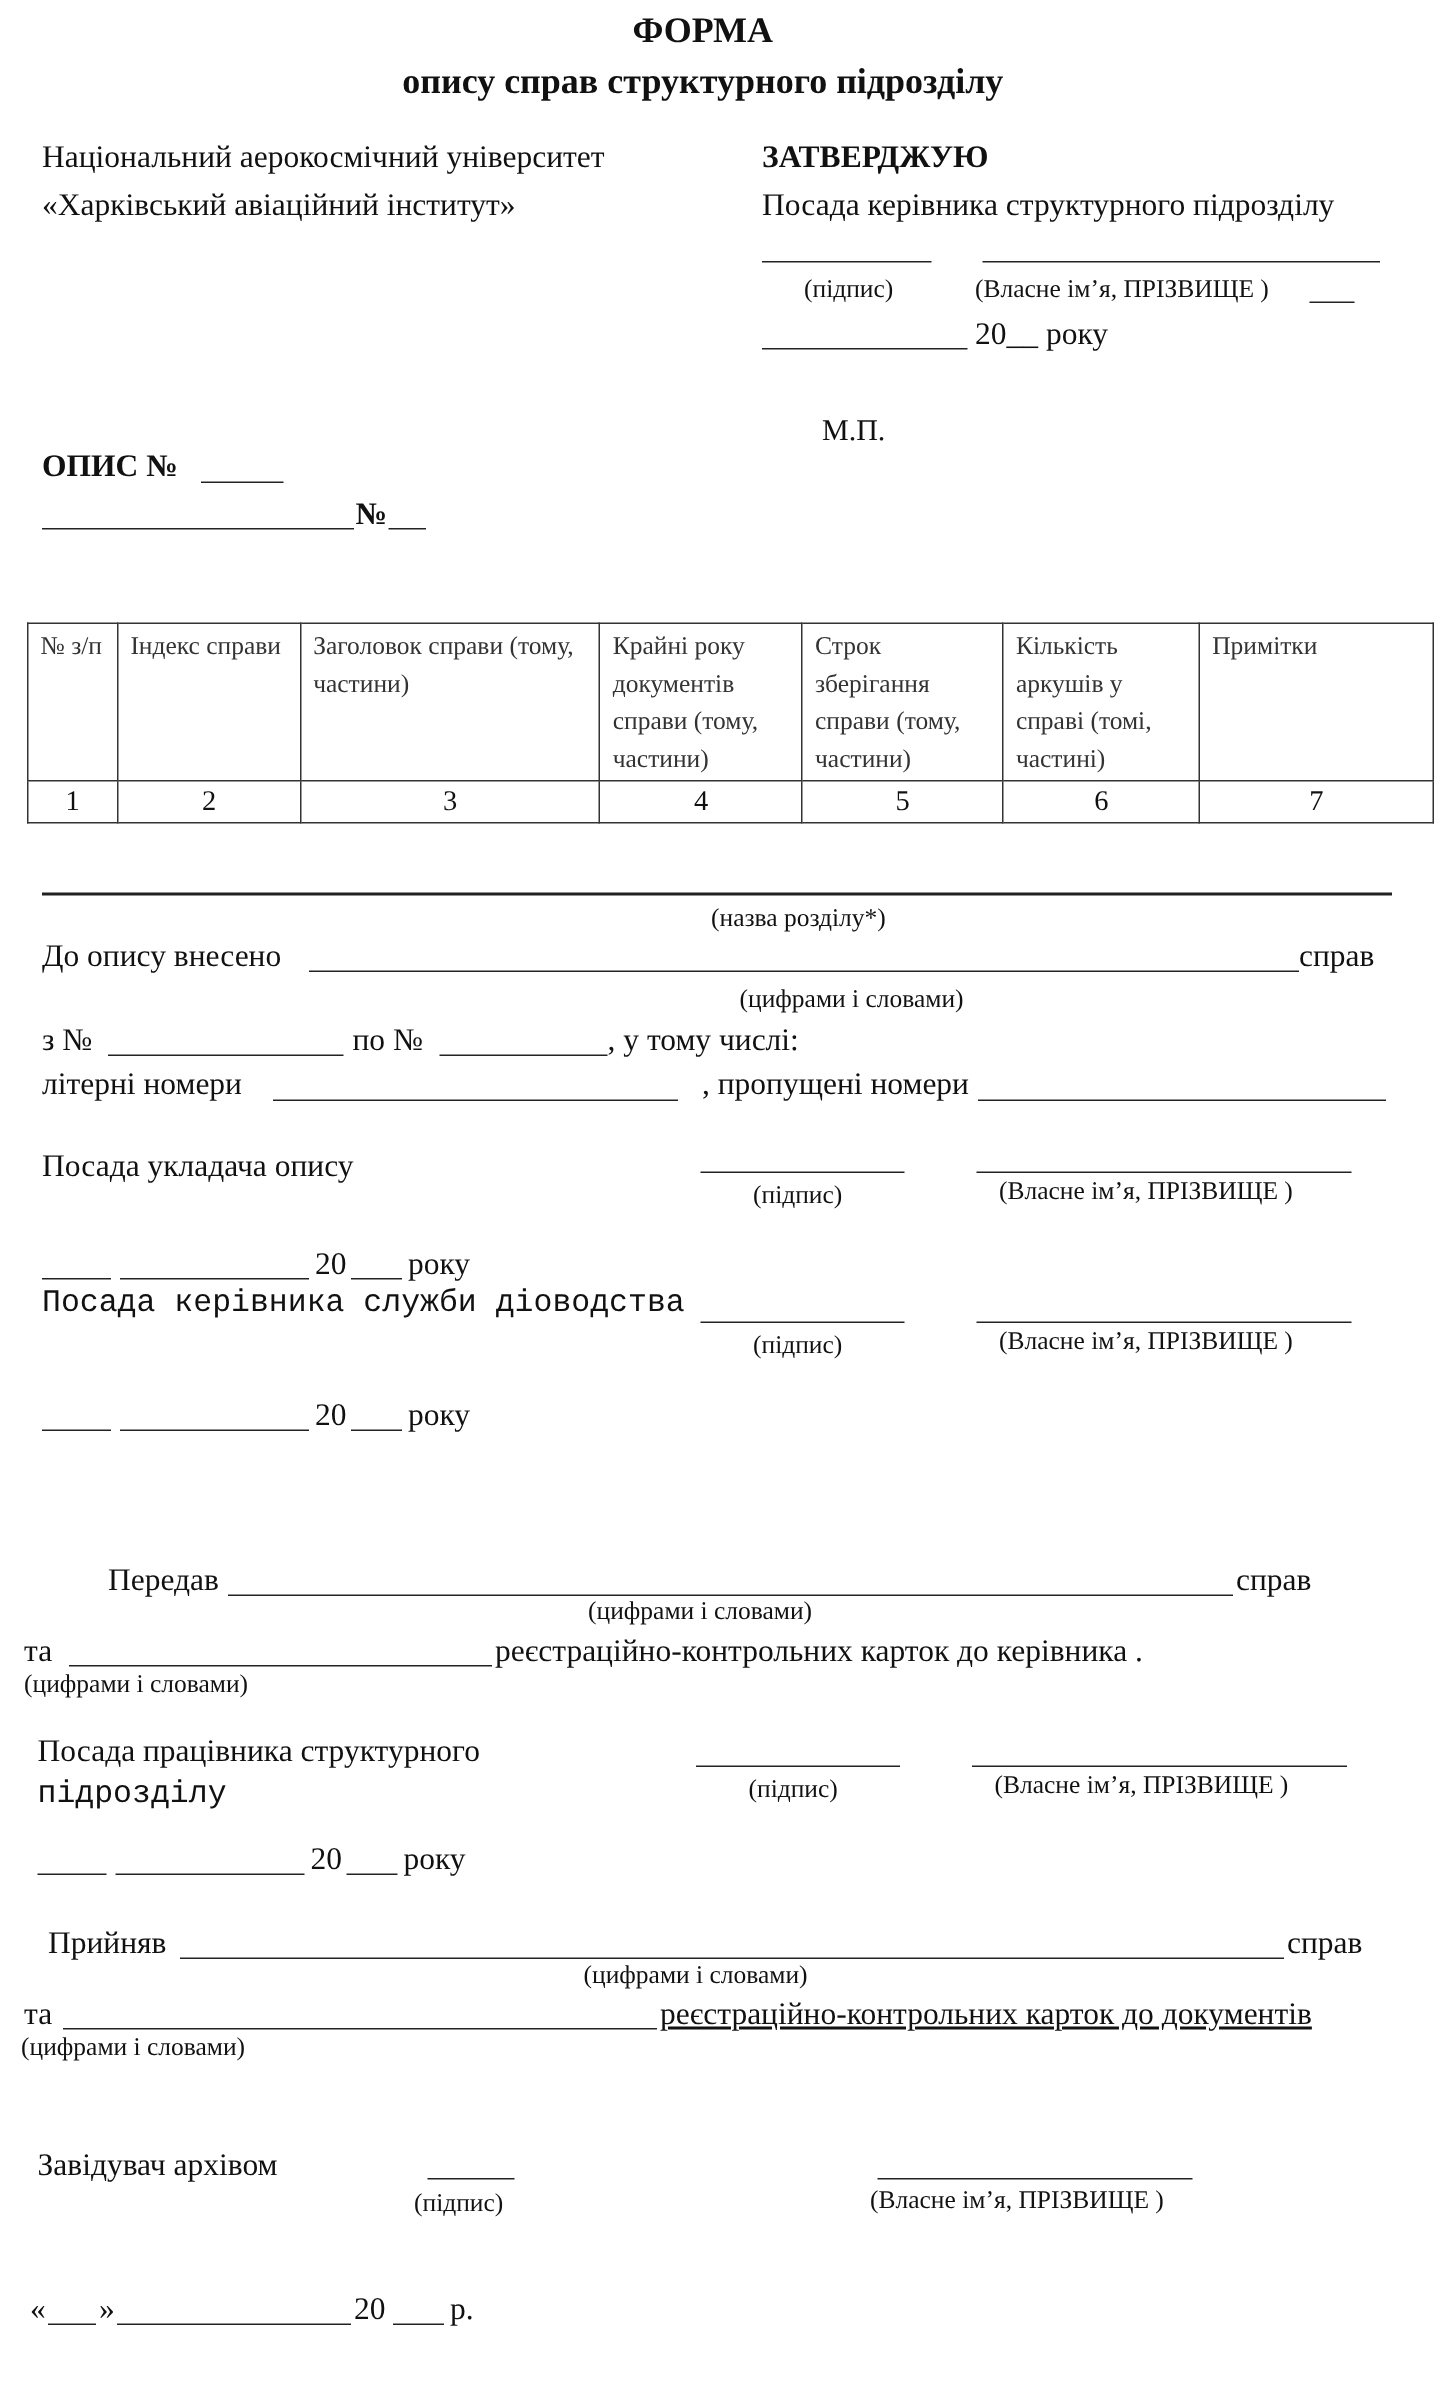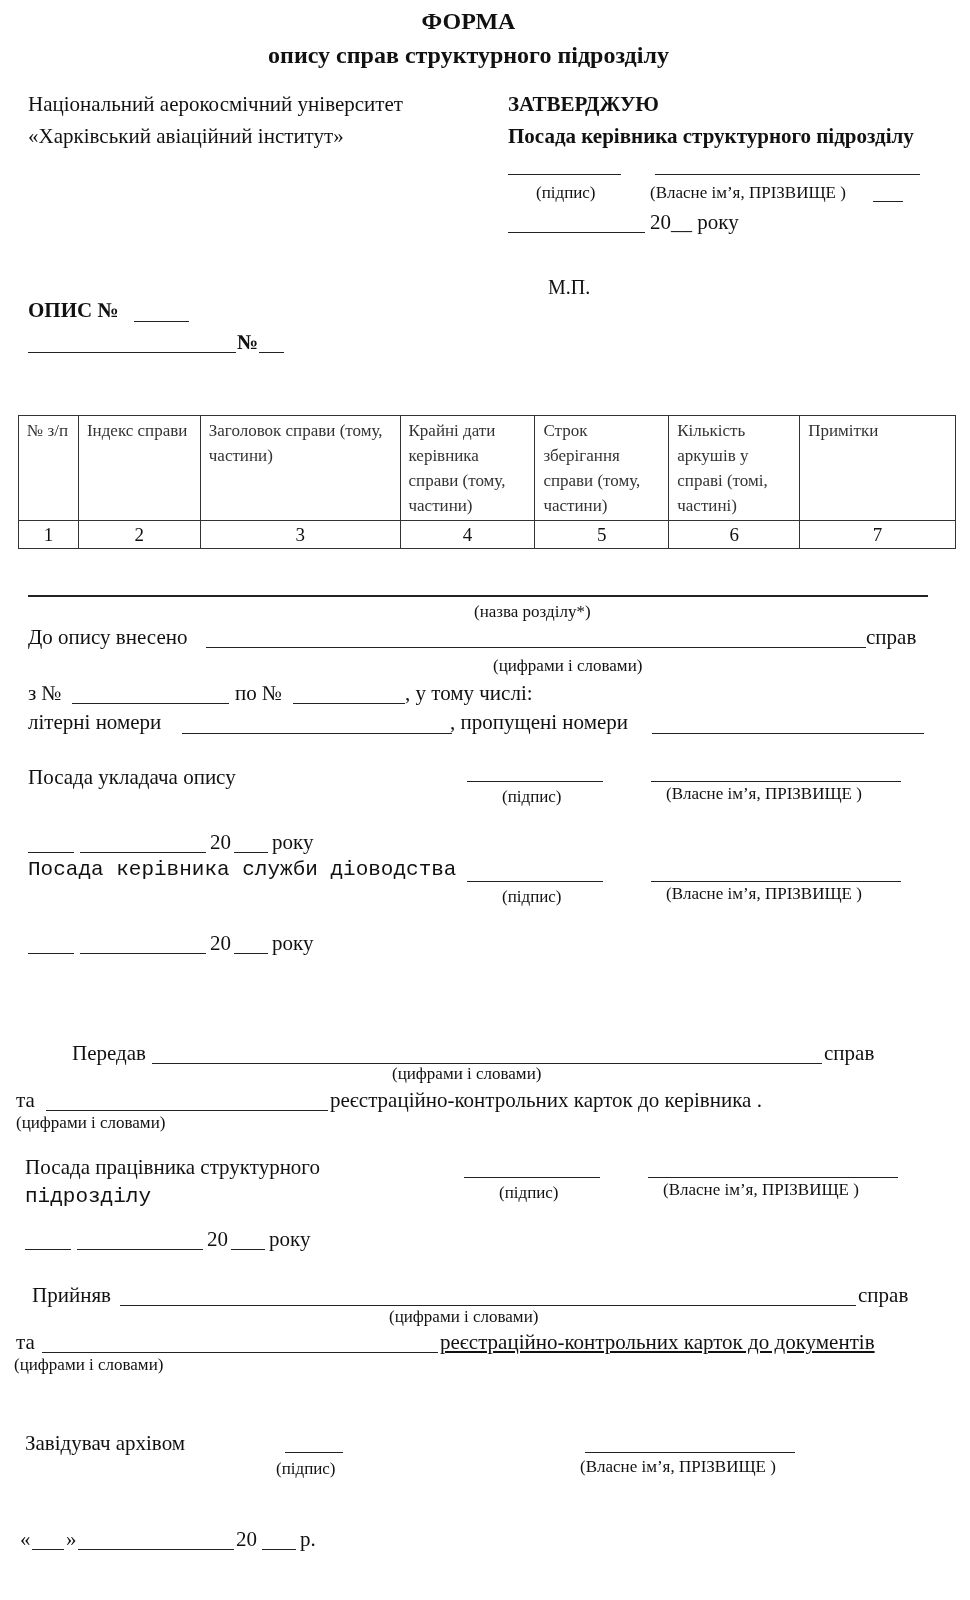--- a/index.html
+++ b/index.html
@@ -32,21 +32,21 @@
 </head>
 <body>
 
 <div class="abs title" style="top:8px;">ФОРМА</div>
 <div class="abs title" style="top:42px;">опису справ структурного підрозділу</div>
 
 <div class="abs t21" style="left:28px; top:92px;">Національний аерокосмічний університет</div>
 <div class="abs t21" style="left:28px; top:124px;">«Харківський авіаційний інститут»</div>
 
 <div class="abs t21 b" style="left:508px; top:92px;text-align:center;">ЗАТВЕРДЖУЮ</div>
-<div class="abs t21" style="left:508px; top:124px;font-weight:bold;">Посада керівника структурного підрозділу</div>
+<div class="abs t21" style="left:508px; top:124px;">Посада керівника структурного підрозділу</div>
 <div class="line" style="left:508px; top:174px; width:113px;"></div>
 <div class="line" style="left:655px; top:174px; width:265px;"></div>
 <div class="abs small" style="left:536px; top:183px;">(підпис)</div>
 <div class="abs small" style="left:650px; top:183px;">(Власне ім’я, ПРІЗВИЩЕ )</div>
 <div class="line" style="left:873px; top:201px; width:30px;"></div>
 <div class="line" style="left:508px; top:232px; width:137px;"></div>
 <div class="abs t21" style="left:650px; top:210px;">20__ року</div>
 <div class="abs t20" style="left:548px; top:240px;margin-top:36px;">М.П.</div>
 
 <div class="abs t21 b" style="left:28px; top:298px;">ОПИС №</div>
@@ -63,21 +63,21 @@
       <col style="width:135px">
     <col style="width:134px">
       <col style="width:131px">
       <col style="width:156px">
   </colgroup>
   <tbody>
       <tr style="height:100px;padding-left:28px;">
     <td>№ з/п</td>
     <td>Індекс справи</td>
     <td>Заголовок справи (тому, частини)</td>
-    <td>Крайні дати керівника справи (тому, частини)</td>
+    <td>Крайні року документів справи (тому, частини)</td>
     <td>Строк зберігання справи (тому, частини)</td>
     <td>Кількість аркушів у справі (томі, частині)</td>
     <td>Примітки</td>
   </tr>
   <tr class="nums">
     <td>1</td>
     <td>2</td>
     <td>3</td>
     <td>4</td>
     <td>5</td>
@@ -96,21 +96,21 @@
 <div class="abs small" style="left:493px; top:656px;">(цифрами і словами)</div>
 
 <div class="abs t21" style="left:28px; top:681px;">з №</div>
 <div class="line" style="left:72px; top:703px; width:157px;"></div>
 <div class="abs t21" style="left:235px; top:681px;">по №</div>
 <div class="line" style="left:293px; top:703px; width:112px;"></div>
 <div class="abs t21" style="left:405px; top:681px;">, у тому числі:</div>
 
 <div class="abs t21" style="left:28px; top:710px;">літерні номери</div>
 <div class="line" style="left:182px; top:733px; width:270px;"></div>
-<div class="abs t21" style="left:450px; top:710px;">, пропущені номери</div>
+<div class="abs t21" style="left:468px; top:710px;">, пропущені номери</div>
 <div class="line" style="left:652px; top:733px; width:272px;"></div>
 
 <div class="abs t21" style="left:28px; top:765px;">Посада укладача опису</div>
 <div class="line" style="left:467px; top:781px; width:136px;"></div>
 <div class="line" style="left:651px; top:781px; width:250px;"></div>
 <div class="abs small" style="left:502px; top:787px;">(підпис)</div>
 <div class="abs small" style="left:666px; top:784px;">(Власне ім’я, ПРІЗВИЩЕ )</div>
 
 <div class="line" style="left:28px; top:852px; width:46px;"></div>
 <div class="line" style="left:80px; top:852px; width:126px;"></div>

